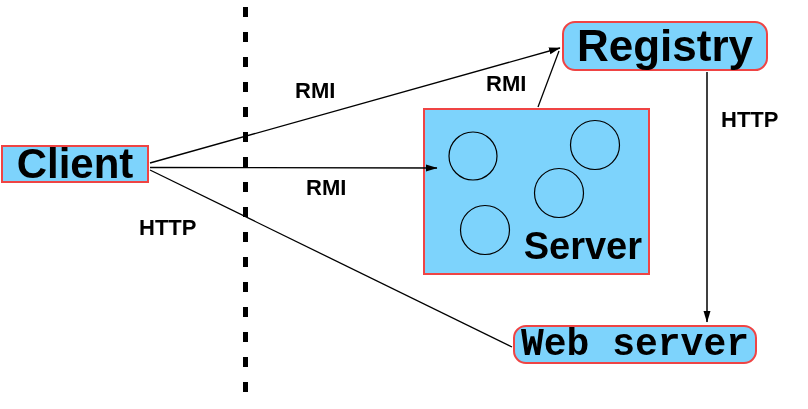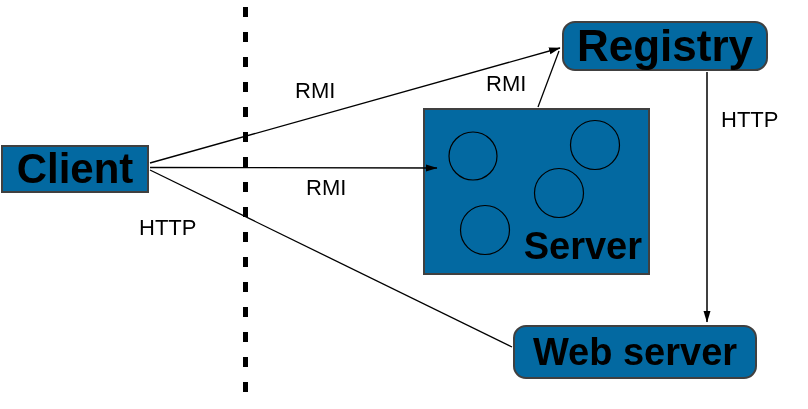--- a/index.html
+++ b/index.html
@@ -11,59 +11,60 @@
     position: relative;
     width: 808px;
     height: 409px;
     background: #ffffff;
     font-family: "Liberation Sans", sans-serif;
     overflow: hidden;
     color: #000000;
   }
   .node {
     position: absolute;
-    background: #0369a1;
-    border: 2px solid #404040;
+    background: #7dd3fc;
+    border: 2px solid #ef4444;
     display: flex;
     align-items: center;
     justify-content: center;
     font-weight: bold;
     box-sizing: border-box;
     white-space: nowrap;
     line-height: 1;
   }
   #client-node {
     left: 1px; top: 145px;
-    width: 148px; height: 48px;
+    width: 148px; height: 38px;
     font-size: 42px;
     text-align: right;
   }
   #registry-node {
     left: 562px; top: 21px;
     width: 206px; height: 50px;
     border-radius: 13px;
     font-size: 44px;
   }
   #server-node {
     left: 423px; top: 108px;
     width: 227px; height: 167px;
     align-items: flex-end;
     justify-content: flex-end;
     padding: 0 6px 8px 0;
     font-size: 38px;
   }
   #webserver-node {
     left: 513px; top: 325px;
-    width: 244px; height: 54px;
+    width: 244px; height: 39px;
     border-radius: 13px;
     font-size: 38px;
+    font-family: Liberation Mono, monospace;
   }
   .edge-label {
     position: absolute;
-    font-weight: normal;
+    font-weight: bold;
     font-size: 22px;
     line-height: 1;
     white-space: nowrap;
   }
   #label-rmi-top      { left: 295px; top: 80px;  }
   #label-rmi-registry { left: 486px; top: 73px;  }
   #label-rmi-middle   { left: 306px; top: 177px; }
   #label-http-left    { left: 139px; top: 217px; }
   #label-http-right   { left: 721px; top: 109px; }
   svg.overlay {

